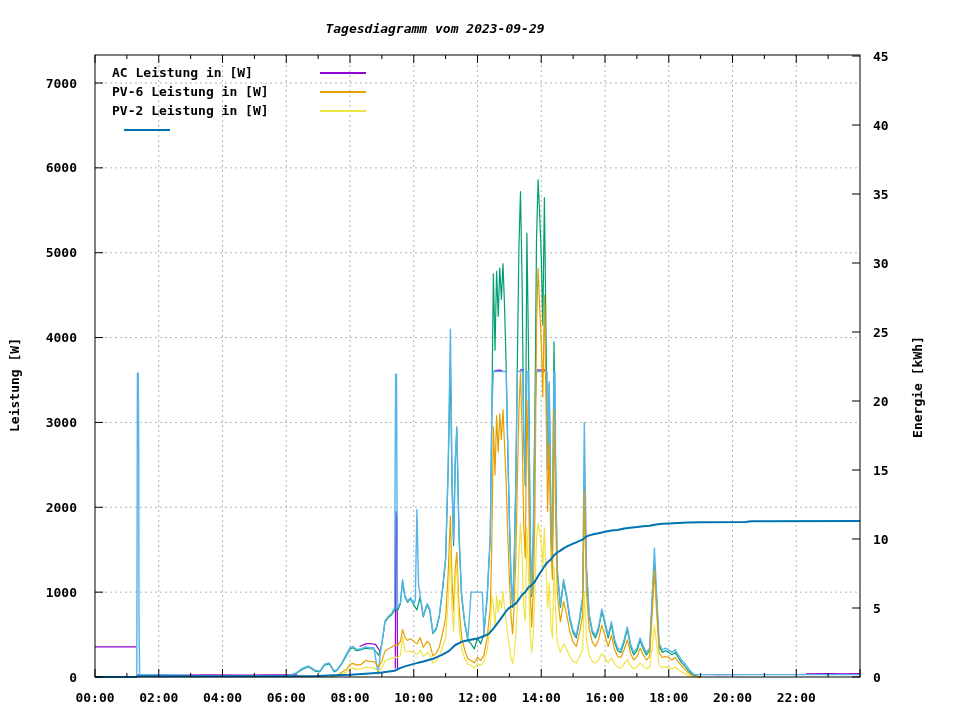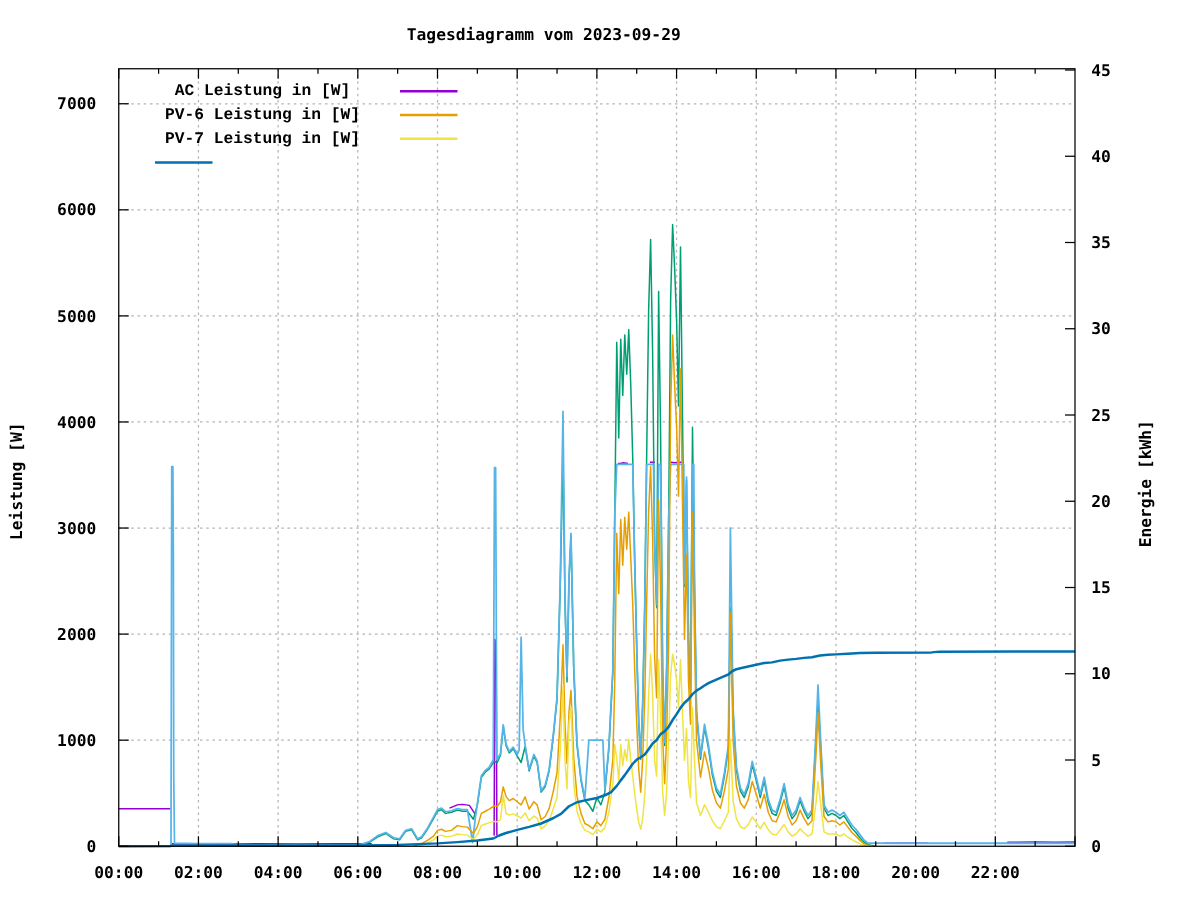--- a/index.html
+++ b/index.html
@@ -1,27 +1,27 @@
 <!DOCTYPE html>
 <html><head>
 <meta charset="utf-8">
 <style>
   html,body{margin:0;padding:0;background:#ffffff;}
   .canvas{position:relative;width:960px;height:720px;background:#ffffff;overflow:hidden;
           font-family:"DejaVu Sans Mono",monospace;color:#000;}
   .chart-title{position:absolute;left:0;top:21px;width:870px;text-align:center;
-               font-size:13px;font-weight:bold;white-space:nowrap;}
+               font-size:13px;font-weight:bold;white-space:nowrap;font-style:italic;}
   .ylabel{position:absolute;left:14px;top:385px;transform:translate(-50%,-50%) rotate(-90deg);
           font-size:13px;font-weight:bold;white-space:nowrap;}
   .y2label{position:absolute;left:917px;top:387px;transform:translate(-50%,-50%) rotate(-90deg);
            font-size:13px;font-weight:bold;white-space:nowrap;}
   svg#plot{position:absolute;left:0;top:0;width:960px;height:720px;}
   .legend{position:absolute;left:112px;top:63px;}
   .legend-row{display:flex;align-items:center;height:19px;}
-  .legend-label{width:196px;text-align:center;font-size:13px;font-weight:bold;white-space:pre;font-family:Liberation Mono, monospace;}
+  .legend-label{width:196px;text-align:left;font-size:13px;font-weight:bold;white-space:pre;}
   .legend-line{width:46px;height:2px;margin-left:12px;flex:none;}
   text.tick{font-family:"DejaVu Sans Mono",monospace;font-size:13px;font-weight:bold;fill:#000;}
 </style>
 </head>
 <body>
 
 <div class="canvas">
   <div class="chart-title">Tagesdiagramm vom 2023-09-29</div>
   <div class="ylabel">Leistung [W]</div>
   <div class="y2label">Energie [kWh]</div>
@@ -152,20 +152,20 @@
   <div class="legend" id="legend">
       <div class="legend-row">
         <span class="legend-label">AC Leistung in [W]</span>
         <span class="legend-line" style="background: rgb(148, 0, 211);"></span>
       </div>
       <div class="legend-row">
         <span class="legend-label">PV-6 Leistung in [W]</span>
         <span class="legend-line" style="background: rgb(230, 159, 0);"></span>
       </div>
       <div class="legend-row">
-        <span class="legend-label">PV-7 Leistung in [W]</span>
+        <span class="legend-label">PV-2 Leistung in [W]</span>
         <span class="legend-line" style="background: rgb(240, 228, 66);"></span>
       </div>
       <div class="legend-row">
         <span class="legend-line" style="background: rgb(0, 114, 178);"></span>
       </div>
     </div>
 </div>
 
 </body></html>

